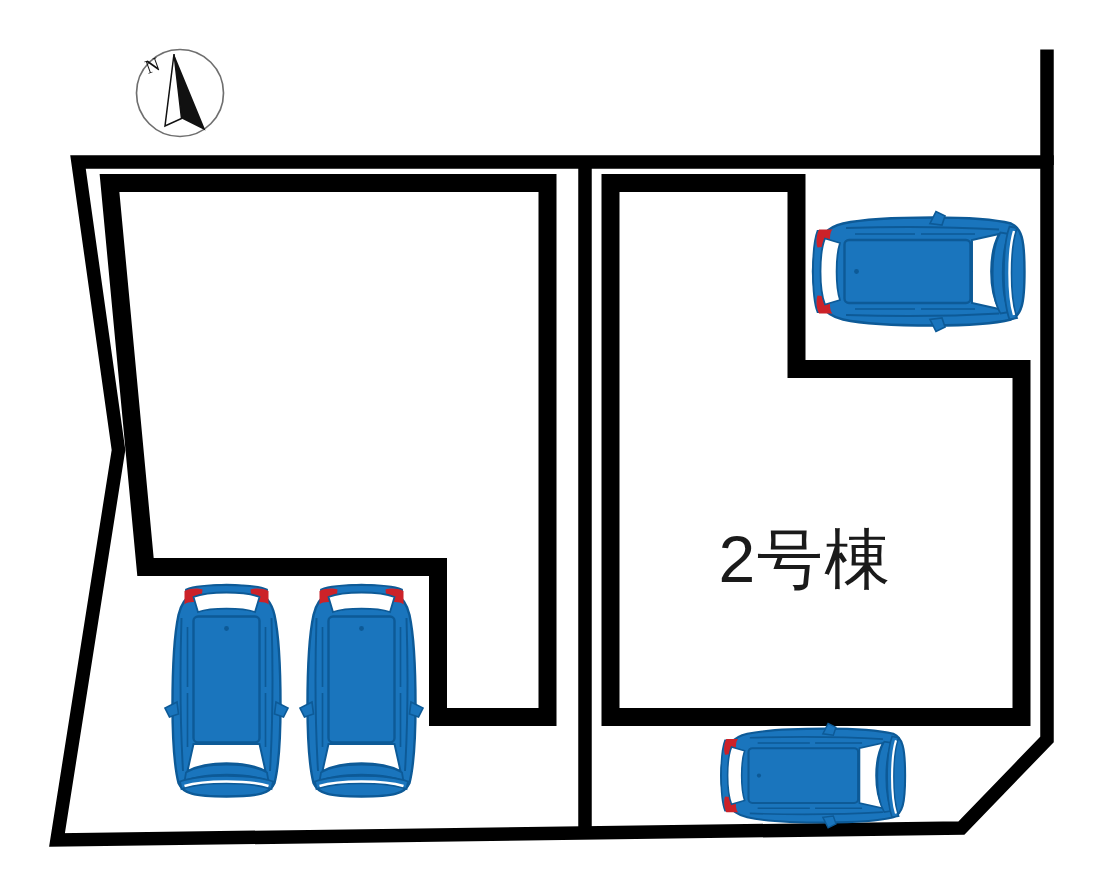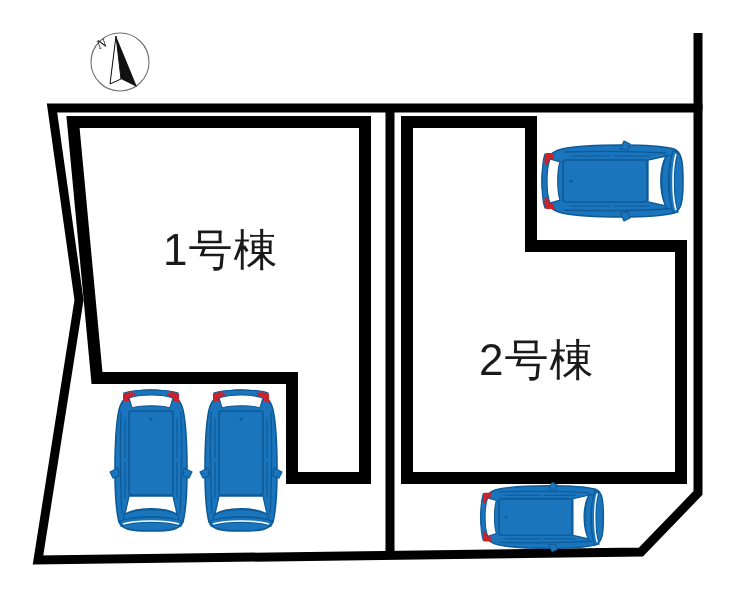--- a/index.html
+++ b/index.html
@@ -34,21 +34,21 @@
     white-space: nowrap;
     user-select: none;
   }
   #label-bld1 {
     left: 163px;
     top: 221px;
     font-size: 44px;
   }
   #label-bld2 {
     left: 479px;
-    top: 331px;
+    top: 344px;
     font-size: 44px;
   }
   .compass-n {
     position: absolute;
     left: 97px;
     top: 36px;
     font-size: 13px;
     font-family: "Liberation Serif", serif;
     color: #111111;
     transform: rotate(-20deg);
@@ -189,17 +189,16 @@
       <use href="#car-horz"></use>
     </g>
     <g transform="translate(479,484) scale(0.87)">
       <use href="#car-horz"></use>
     </g>
 
   </svg>
 
   <div class="compass-n">N</div>
 
-  <div id="label-bld1" class="bld-label">1号棟</div>
 
   <div id="label-bld2" class="bld-label">2号棟</div>
 
 </div>
 
 </body></html>

